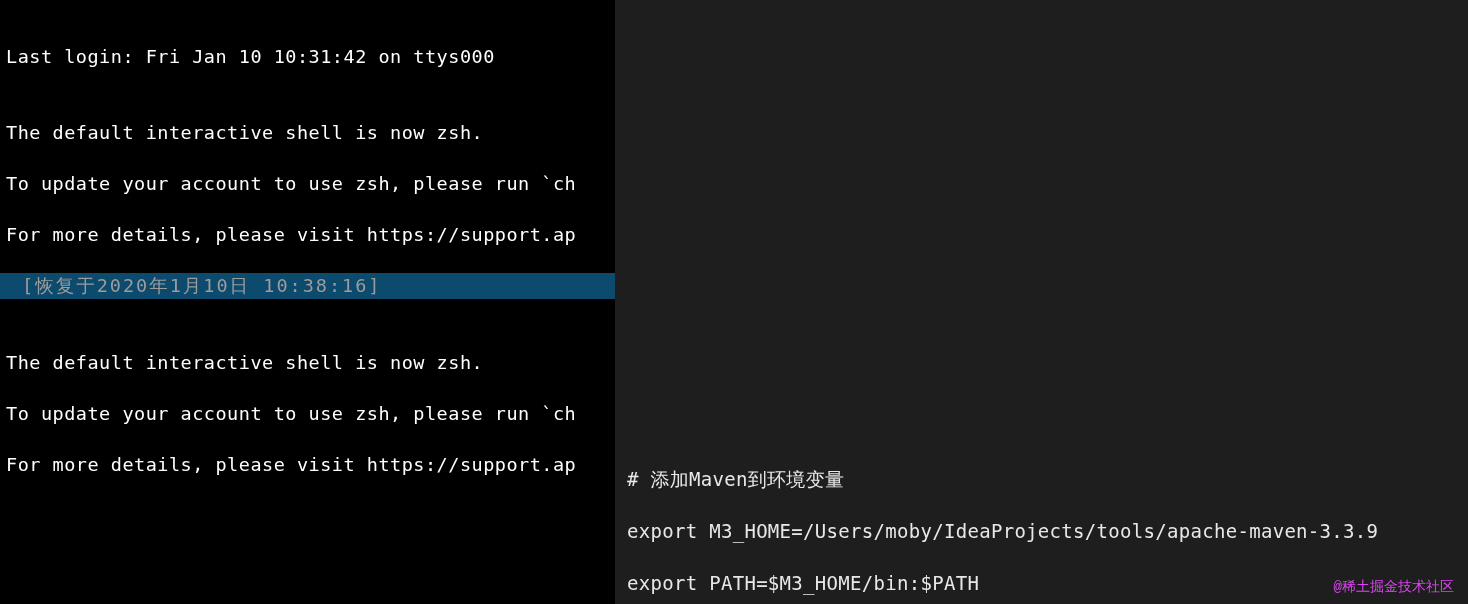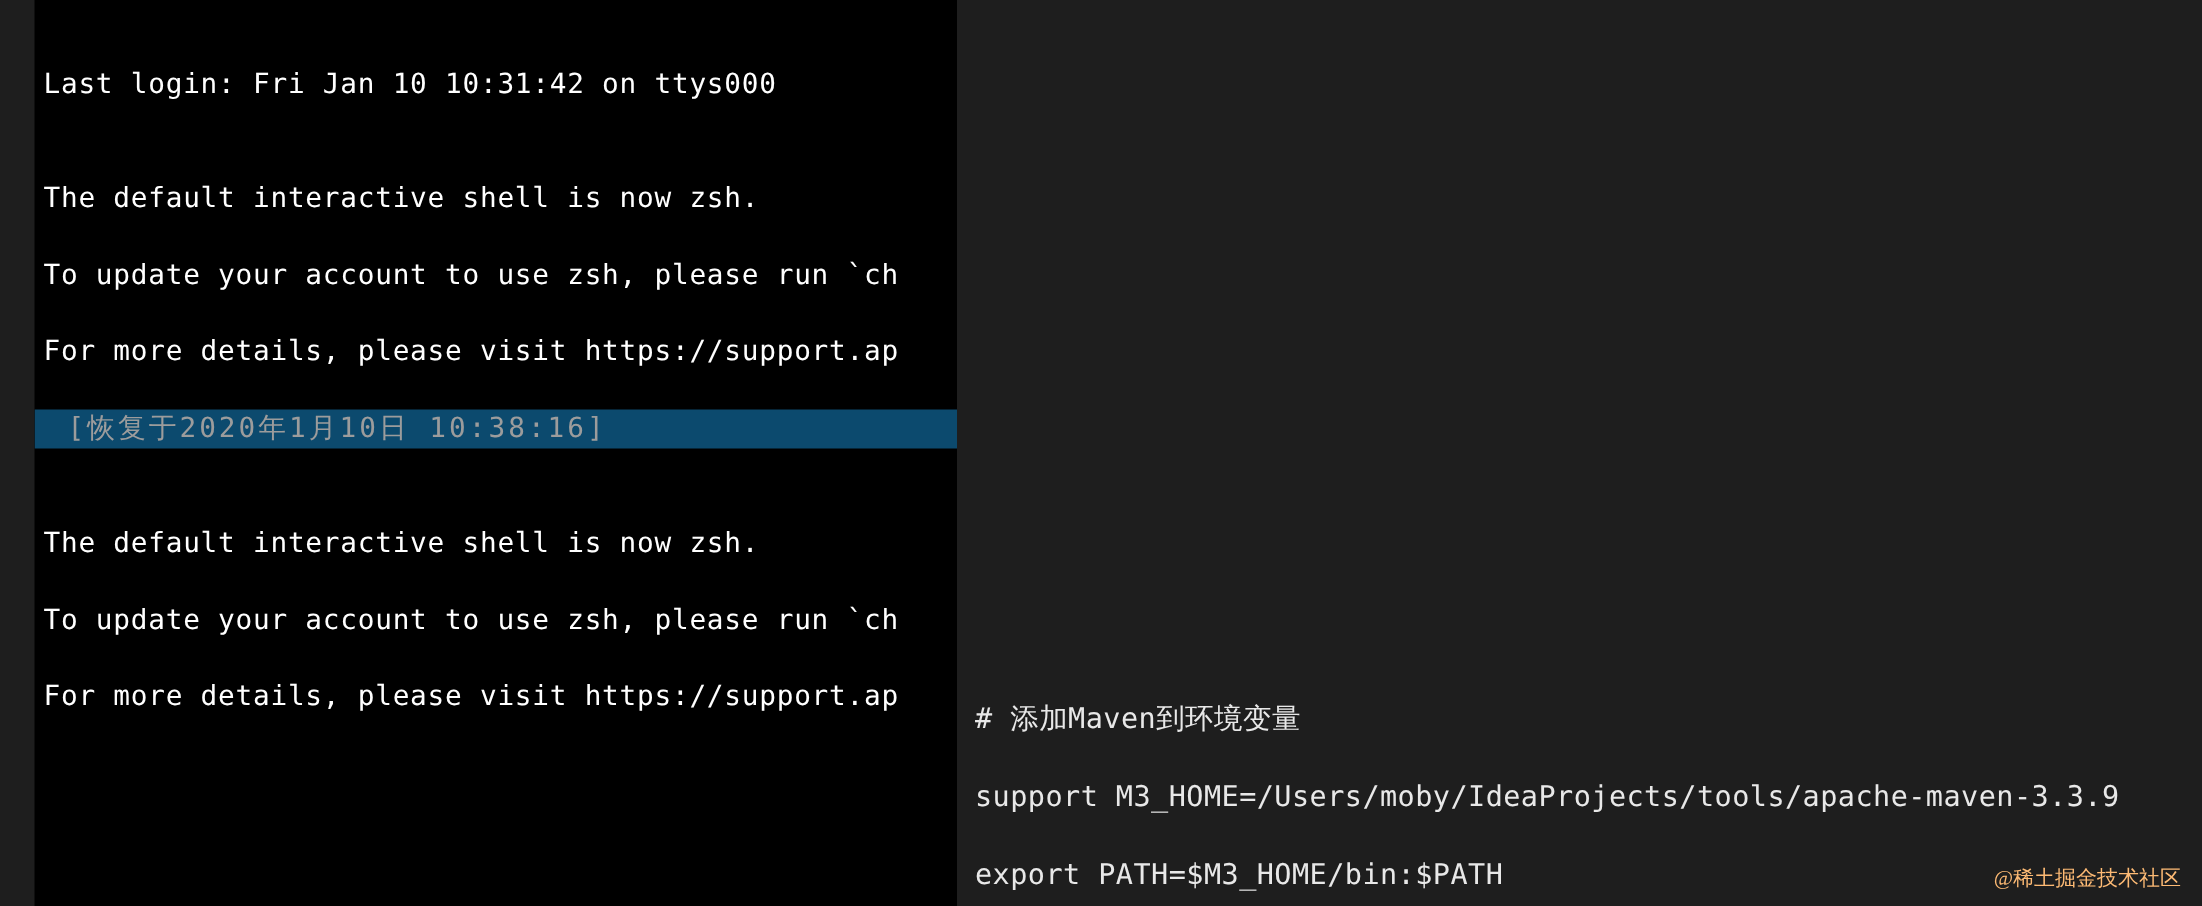--- a/index.html
+++ b/index.html
@@ -20,21 +20,20 @@
   .left-pane {
     width: 615px;
     background: #000000;
     padding: 18px 6px 6px 6px;
     font-size: 18.5px;
     line-height: 25.5px;
     letter-spacing: 0.5px;
     white-space: pre;
     overflow: hidden;
     color: #ffffff;
-    margin-left: 23px;
   }
   .right-pane {
     flex: 1;
     background: #1e1e1e;
     position: relative;
     font-size: 19px;
     line-height: 26px;
     color: #e8e8e8;
     white-space: pre;
     letter-spacing: 0.3px;
@@ -50,23 +49,23 @@
     color: #9c9c9c;
     padding: 0 0 0 22px;
     letter-spacing: 2px;
     margin-left: -6px;
     margin-right: -6px;
   }
   .watermark {
     position: absolute;
     right: 14px;
     bottom: 4px;
-    color: #fdba74;
+    color: #d946ef;
     font-size: 14px;
-    font-family: Liberation Serif, serif;
+    font-family: Liberation Mono, monospace;
     letter-spacing: 0;
   }
 </style>
 </head>
 <body>
 
 <div class="container">
 
   <div class="left-pane">
 <div>Last login: Fri Jan 10 10:31:42 on ttys000</div>
@@ -79,21 +78,21 @@
 <div>The default interactive shell is now zsh.</div>
 <div>To update your account to use zsh, please run `ch</div>
 <div>For more details, please visit https://support.ap</div>
 
 
   </div>
 
   <div class="right-pane">
     <div class="right-content">
 <div># 添加Maven到环境变量</div>
-<div>support M3_HOME=/Users/moby/IdeaProjects/tools/apache-maven-3.3.9</div>
+<div>export M3_HOME=/Users/moby/IdeaProjects/tools/apache-maven-3.3.9</div>
 <div>export PATH=$M3_HOME/bin:$PATH</div>
 <div></div>
 <div></div>
 
     </div>
     <div class="watermark">@稀土掘金技术社区</div>
   </div>
 
 </div>
 

